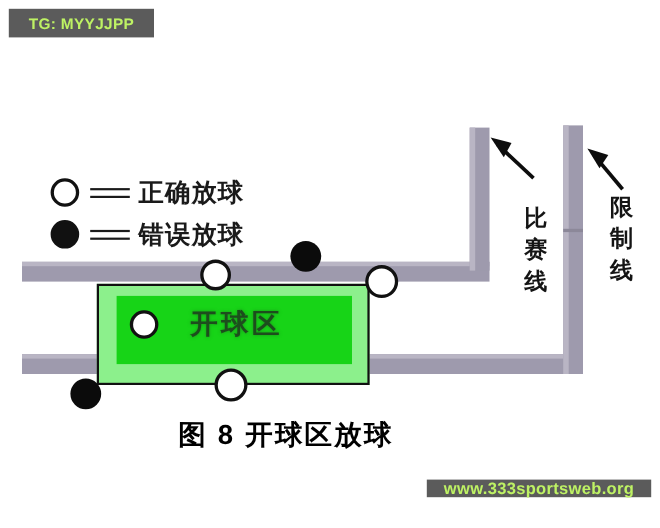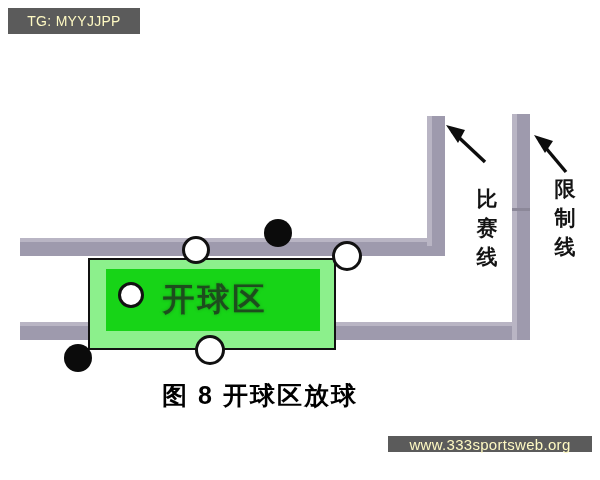--- a/index.html
+++ b/index.html
@@ -16,26 +16,27 @@
     width: 600px;
     height: 480px;
     background: #ffffff;
     overflow: hidden;
   }
 
   
   .wm-chip {
     position: absolute;
     background: #5b5b5b;
-    color: #fef9c3;
+    color: #bef264;
     display: flex;
     align-items: center;
     justify-content: center;
     letter-spacing: 0.3px;
     white-space: nowrap;
+    font-weight: bold;
   }
   #wm-top {
     left: 8px;
     top: 8px;
     width: 132px;
     height: 26px;
     font-size: 14px;
   }
   #wm-bottom {
     left: 388px;
@@ -117,21 +118,21 @@
     width: 214px;
     height: 62px;
     background: #17d417;
   }
   #kickoff-label {
     position: absolute;
     left: 150px;
     top: 278px;
     width: 130px;
     text-align: center;
-    font-size: 32px;
+    font-size: 25px;
     font-weight: 700;
     color: #1d4d1d;
     letter-spacing: 3px;
     text-shadow: 0 0 3px rgba(30,90,30,.55);
     white-space: nowrap;
   }
 
   
   .ball {
     position: absolute;
@@ -213,20 +214,38 @@
   </div>
   <div id="kickoff-label">开球区</div>
 
   <div class="ball hollow" style="left:182px; top:236px; width:28px; height:28px;"></div>
   <div class="ball solid" style="left:264px; top:219px; width:28px; height:28px;"></div>
   <div class="ball hollow" style="left:332px; top:241px; width:30px; height:30px;"></div>
   <div class="ball hollow" style="left:118px; top:282px; width:26px; height:26px;"></div>
   <div class="ball hollow" style="left:195px; top:335px; width:30px; height:30px;"></div>
   <div class="ball solid" style="left:64px; top:344px; width:28px; height:28px;"></div>
 
+  <div id="legend">
+    <div class="legend-row">
+      <span class="legend-ball hollow"></span>
+      <span class="legend-eq">
+          <i></i>
+          <i></i>
+        </span>
+      <span class="legend-text">正确放球</span>
+    </div>
+    <div class="legend-row">
+      <span class="legend-ball solid"></span>
+      <span class="legend-eq">
+          <i></i>
+          <i></i>
+        </span>
+      <span class="legend-text">错误放球</span>
+    </div>
+  </div>
 
   <div class="v-label" id="label-match-line">比赛线</div>
   <div class="v-label" id="label-limit-line">限制线</div>
 
   <div id="caption">图 8 开球区放球</div>
 
   <div class="wm-chip" id="wm-top">TG: MYYJJPP</div>
   <div class="wm-chip" id="wm-bottom">www.333sportsweb.org</div>
 
 </div>

